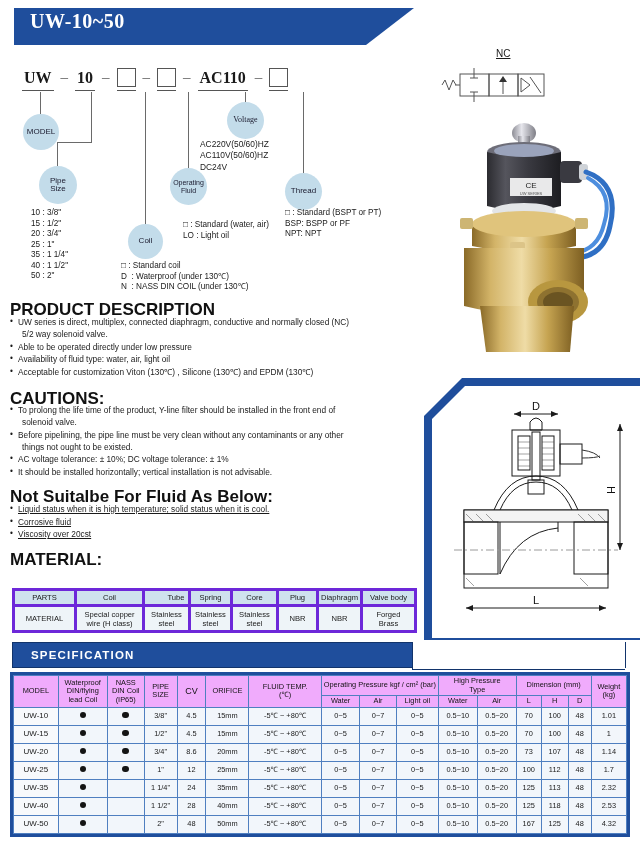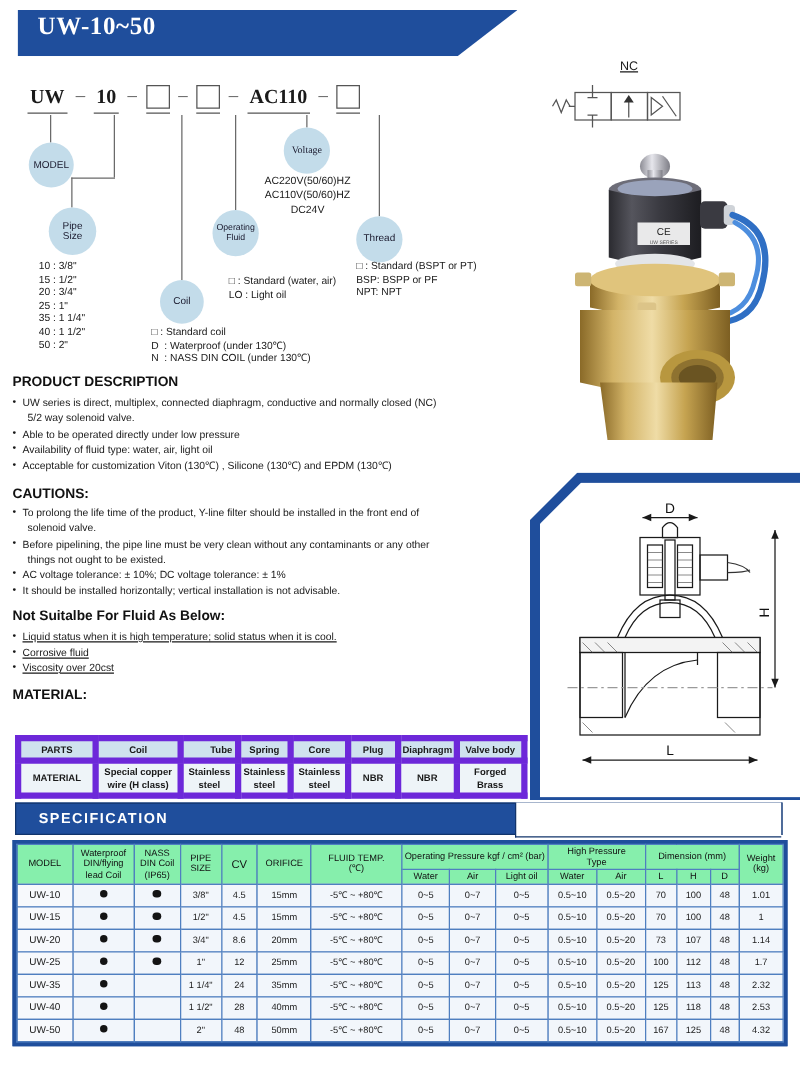--- a/index.html
+++ b/index.html
@@ -57,40 +57,40 @@
 
   .bubble {
     position: absolute; border-radius: 50%;
     background: #c3dcea;
     display: flex; align-items: center; justify-content: center;
     text-align: center; line-height: 1.05;
     font-size: 8px; color: #1a1a2e;
   }
 
   .list-txt { position: absolute; font-size: 8.2px; line-height: 1.28; white-space: pre; }
-  .cen-txt  { position: absolute; font-size: 8.4px; line-height: 1.35; text-align: center; }
+  .cen-txt  { position: absolute; font-size: 8.4px; line-height: 1.35; }
 
   
   .sec-head {
-    position: absolute; font-weight: bold; font-size: 11px; color: #111;
+    position: absolute; font-weight: bold; font-size: 17px; color: #111;
   }
   .bullets { position: absolute; font-size: 8.3px; line-height: 1.46; width: 398px; }
   .bullets li { list-style: none; padding-left: 8px; position: relative; margin-bottom: 0.5px; }
   .bullets li::before { content:"•"; position: absolute; left: 0; top: -1px; }
   .bullets li .cont { display:block; padding-left: 4px; }
 
   
   .mat-table {
     position: absolute; left: 12px; top: 588px;
     border-collapse: collapse; font-size: 7.6px;
   }
   .mat-table td {
-    border: 5px solid #6d28d9;
+    border: 3px solid #6d28d9;
     text-align: center; vertical-align: middle;
-    line-height: 1.22; padding: 2px 1px; font-weight: bold;
+    line-height: 1.22; padding: 2px 1px;
   }
   .mat-table tr.head td { background: #cfe2ee; height: 15px; }
   .mat-table tr.body td { background: #eef4f8; height: 26px; }
 
   
   .frame-outer {
     position: absolute; left: 424px; top: 378px;
     width: 216px; height: 262px;
     background: #1f4e9c;
     clip-path: polygon(38px 0, 100% 0, 100% 100%, 0 100%, 0 38px);
@@ -122,21 +122,21 @@
   .spec-wrap {
     position: absolute; left: 10px; top: 672px;
     width: 620px; border: 3px solid #1f4e9c; background: #1f4e9c;
   }
   .spec-table { border-collapse: collapse; width: 100%; font-size: 7.4px; }
   .spec-table th, .spec-table td {
     border: 1px solid #4f7fc0;
     text-align: center; vertical-align: middle;
     line-height: 1.15; padding: 1px 0;
   }
-  .spec-table thead th { background: #86efac; font-weight: normal; color: #111; }
+  .spec-table thead th { background: #f0abfc; font-weight: normal; color: #111; }
   .spec-table tbody td { background: #f2f6fb; height: 18px; }
   .spec-table tbody td.model { background: #f7f9fc; font-size: 8px; }
   .dot { display:inline-block; width: 6.5px; height: 6.5px; border-radius: 50%; background: #141414; }
 
   .nc-label {
     position: absolute; font-size: 10px; text-decoration: underline; font-weight: 500;
   }
 </style>
 </head>
 <body>

